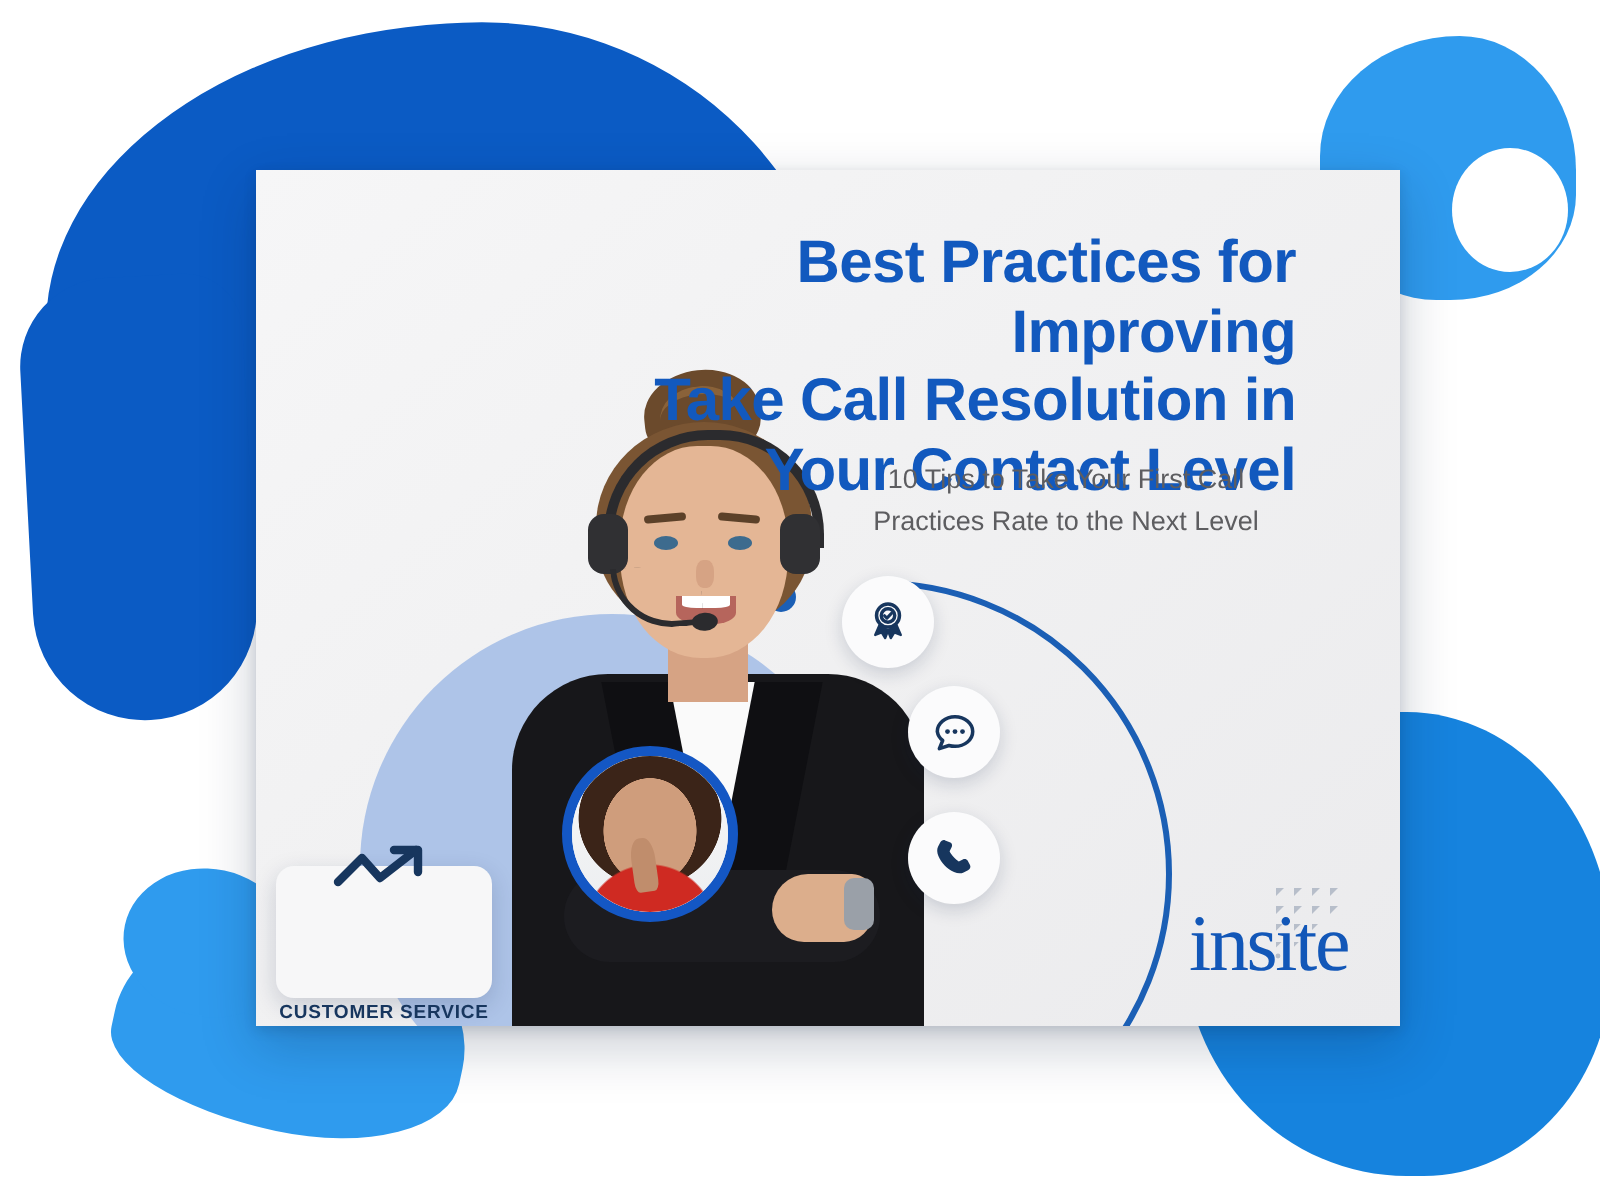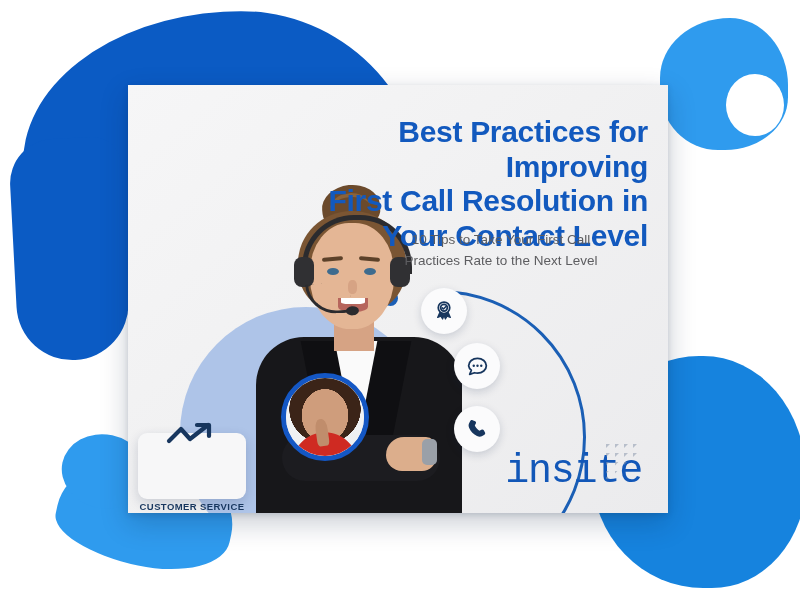--- a/index.html
+++ b/index.html
@@ -54,20 +54,21 @@
     content:"";position:absolute;left:-4px;top:-14px;width:86px;height:74px;
     background:#2F9BEE;border-radius:50%;
   }
 
   
   #cover{
     position:absolute;left:128px;top:85px;width:540px;height:428px;
     background:linear-gradient(140deg,#f6f6f7 0%,#f1f1f2 45%,#ebebed 100%);
     box-shadow:0 10px 26px rgba(10,28,60,.22), 0 2px 6px rgba(10,28,60,.14);
     overflow:hidden;
+    padding-left:32px;
   }
 
   
   .halo{
     position:absolute;left:52px;top:222px;width:252px;height:252px;
     background:#AEC4E8;border-radius:50%;
   }
 
   
   .arc{
@@ -167,21 +168,21 @@
     font-size:9.5px;font-weight:700;color:#17365E;letter-spacing:.4px;margin-top:48px;
   }
 
   
   .logo{
     position:absolute;right:26px;bottom:24px;
     display:flex;align-items:flex-end;
   }
   .logo-word{
     font-size:40px;font-weight:400;color:#1257B8;letter-spacing:-1.2px;
-    line-height:.86;font-family:Liberation Mono, monospace;
+    line-height:.86;font-family:Liberation Serif, serif;
   }
   .logo-dots{
     position:absolute;right:-2px;bottom:8px;width:40px;height:40px;
     opacity:.55;
   }
 </style>
 </head>
 <body>
 
 <div id="stage">
@@ -223,21 +224,21 @@
       <div class="p-watch"></div>
     </div>
 
     <div class="portrait-ring">
       <div class="portrait-img"></div>
       <div class="portrait-arm"></div>
     </div>
 
     <div class="headline">
       <span>Best Practices for Improving</span>
-      <span>First Call Resolution in</span>
+      <span>Take Call Resolution in</span>
       <span>Your Contact Level</span>
     </div>
 
     <div class="subhead">
       <span>10 Tips to Take Your First Call</span>
       <span>Practices Rate to the Next Level</span>
     </div>
 
     <div class="chip chip-award">
       <span>

